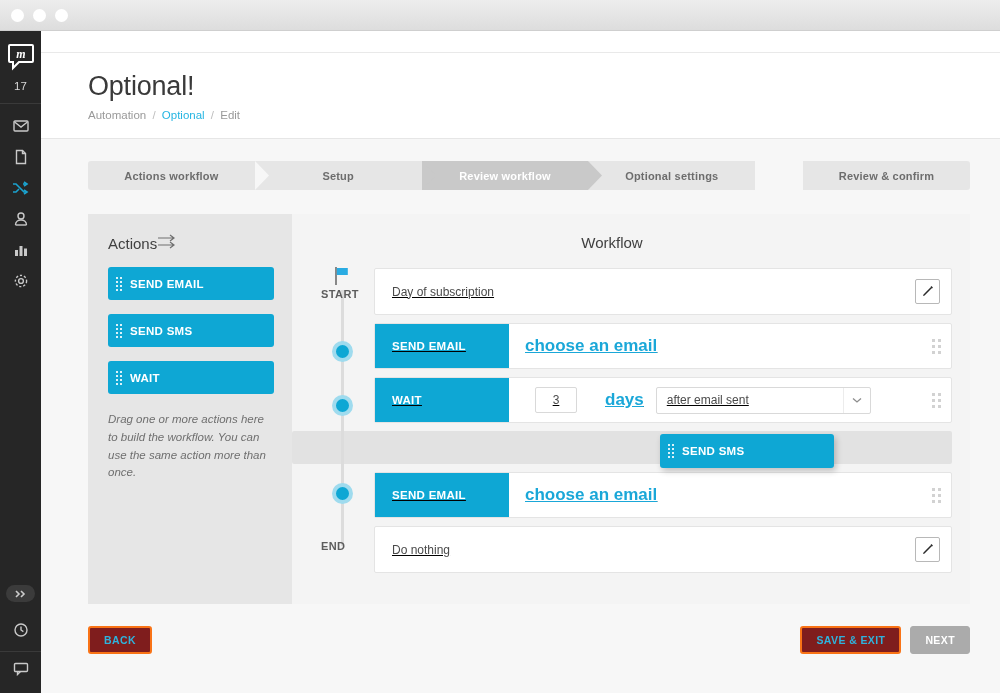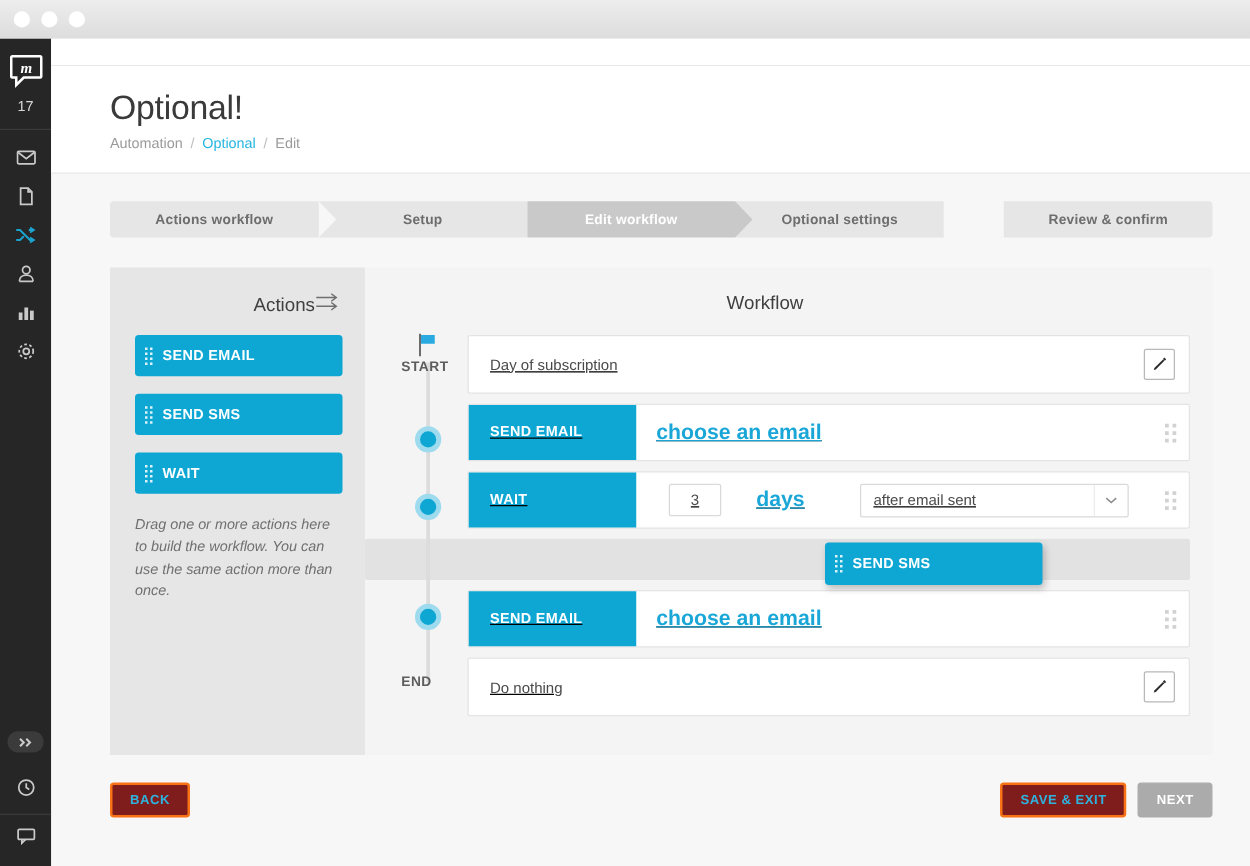--- a/index.html
+++ b/index.html
@@ -67,21 +67,21 @@
   .step:last-child { border-radius:0 3px 3px 0;margin-left:48px; }
   .step.active { background:#c9c9c9; color:#ffffff; }
   .step .arrow {
     position:absolute; right:-14px; top:0; width:14px; height:29px; z-index:3;
   }
   .step .arrow svg { display:block; }
 
   
   .builder { margin:24px 0 0 47px; width:882px; height:390px; display:flex; }
   .actions-panel { width:204px; background:#e6e6e6; padding:20px 18px 0 20px; }
-  .ap-head { display:flex; align-items:center; justify-content:flex-end; }
+  .ap-head { display:flex; align-items:center; justify-content:flex-start; }
   .ap-title { font-size:15px; color:#3f3f3f; }
   .ap-arrows { color:#6f6f6f; }
   .chip {
     margin-top:14px; height:33px; background:#0ea7d4; border-radius:3px;
     display:flex; align-items:center; color:#ffffff;
     font-size:11.5px; font-weight:bold; letter-spacing:.3px;
   }
   .grip { width:22px; display:flex; align-items:center; justify-content:center; }
   .grip .g { display:grid; grid-template-columns:2px 2px; grid-gap:2px 2px; }
   .grip .g i { width:2px; height:2px; background:rgba(255,255,255,.85); display:block; }
@@ -126,21 +126,21 @@
     display:flex; align-items:center; justify-content:center; margin-right:11px; align-self:center;
   }
 
   .num-input {
     width:42px; height:26px; border:1px solid #d9d9d9; border-radius:2px; background:#fff;
     font-size:12px; color:#4a4a4a; text-align:center; margin-left:26px;
     font-family:"Liberation Sans", sans-serif;
   }
   .days-link { margin-left:28px; }
   .select-wrap {
-    margin-left:44px; width:215px; height:27px; border:1px solid #d9d9d9; border-radius:2px;
+    margin-left:12px; width:215px; height:27px; border:1px solid #d9d9d9; border-radius:2px;
     background:#ffffff; display:flex; align-items:center; position:relative;
   }
   .select-wrap .val { font-size:12px; color:#4a4a4a; padding-left:10px; }
   .select-wrap .chev {
     position:absolute; right:0; top:0; width:27px; height:25px;
     border-left:1px solid #ececec; display:flex; align-items:center; justify-content:center; color:#8d8d8d;
   }
 
   .dropzone {
     background:#e2e2e2; border-radius:2px; height:33px; margin-bottom:8px;
@@ -280,21 +280,21 @@
       </div>
       <div class="step">
         <span>Setup</span>
         <span class="arrow">
           <svg width="14" height="29" viewBox="0 0 14 29">
               <path d="M0 0 L14 14.5 L0 29 Z" fill="#c9c9c9"></path>
             </svg>
         </span>
       </div>
       <div class="step active">
-        <span>Edit workflow</span>
+        <span>Review workflow</span>
         <span class="arrow">
           <svg width="14" height="29" viewBox="0 0 14 29">
               <path d="M0 0 L14 14.5 L0 29 Z" fill="#c9c9c9"></path>
             </svg>
         </span>
       </div>
       <div class="step">
         <span>Optional settings</span>
         <span class="arrow">
           <svg width="14" height="29" viewBox="0 0 14 29">

